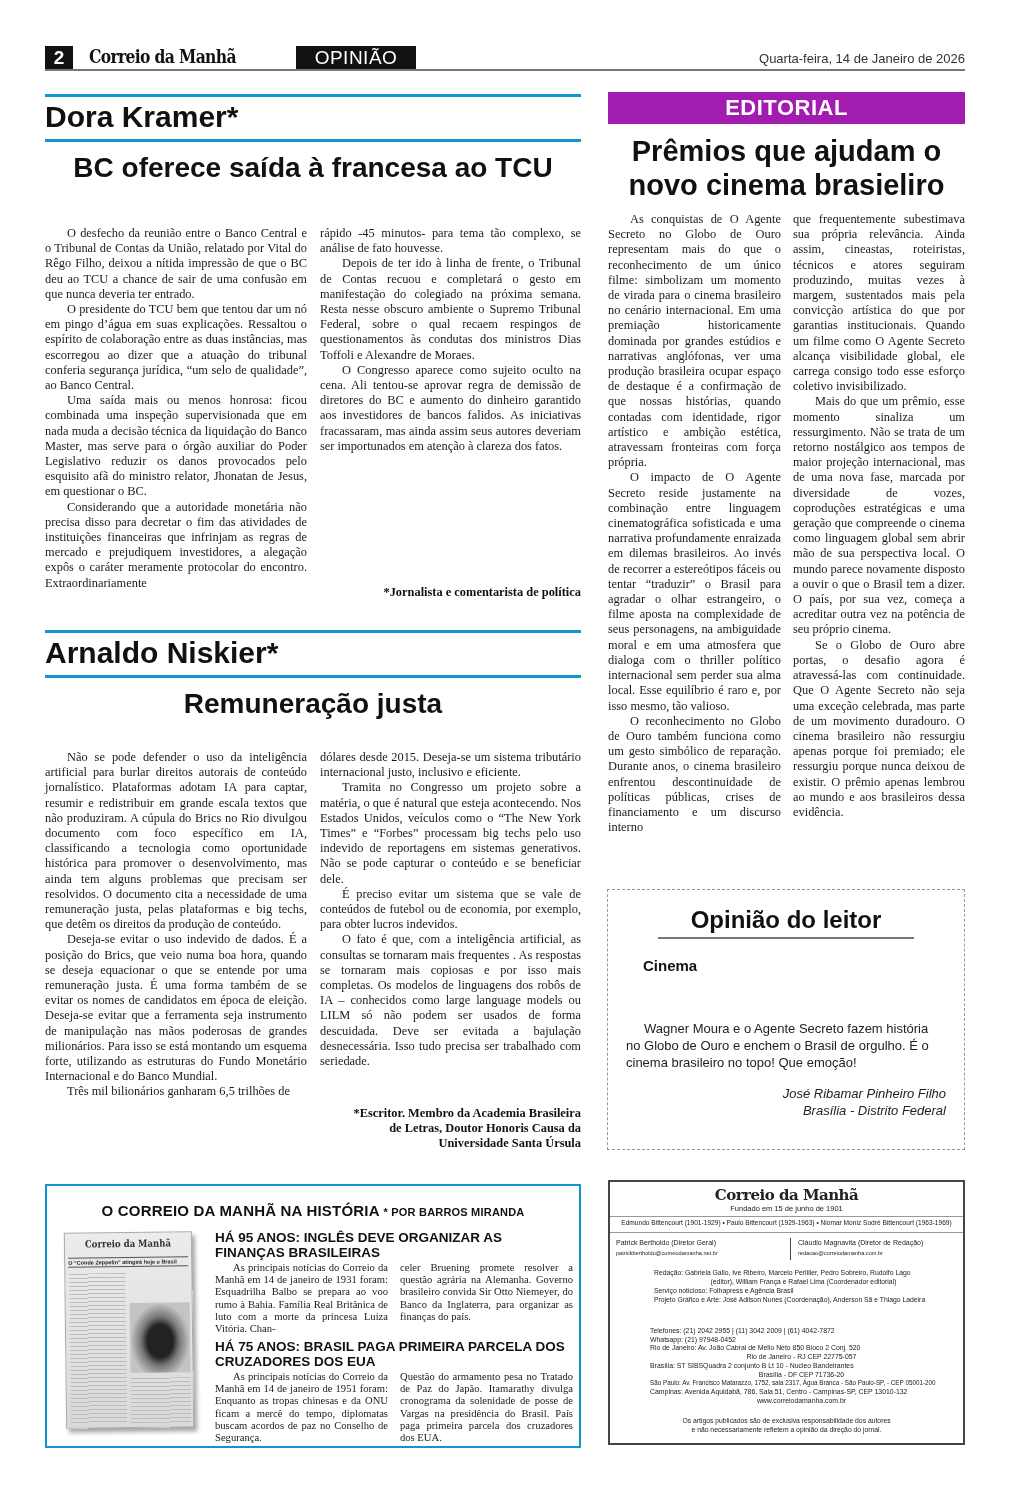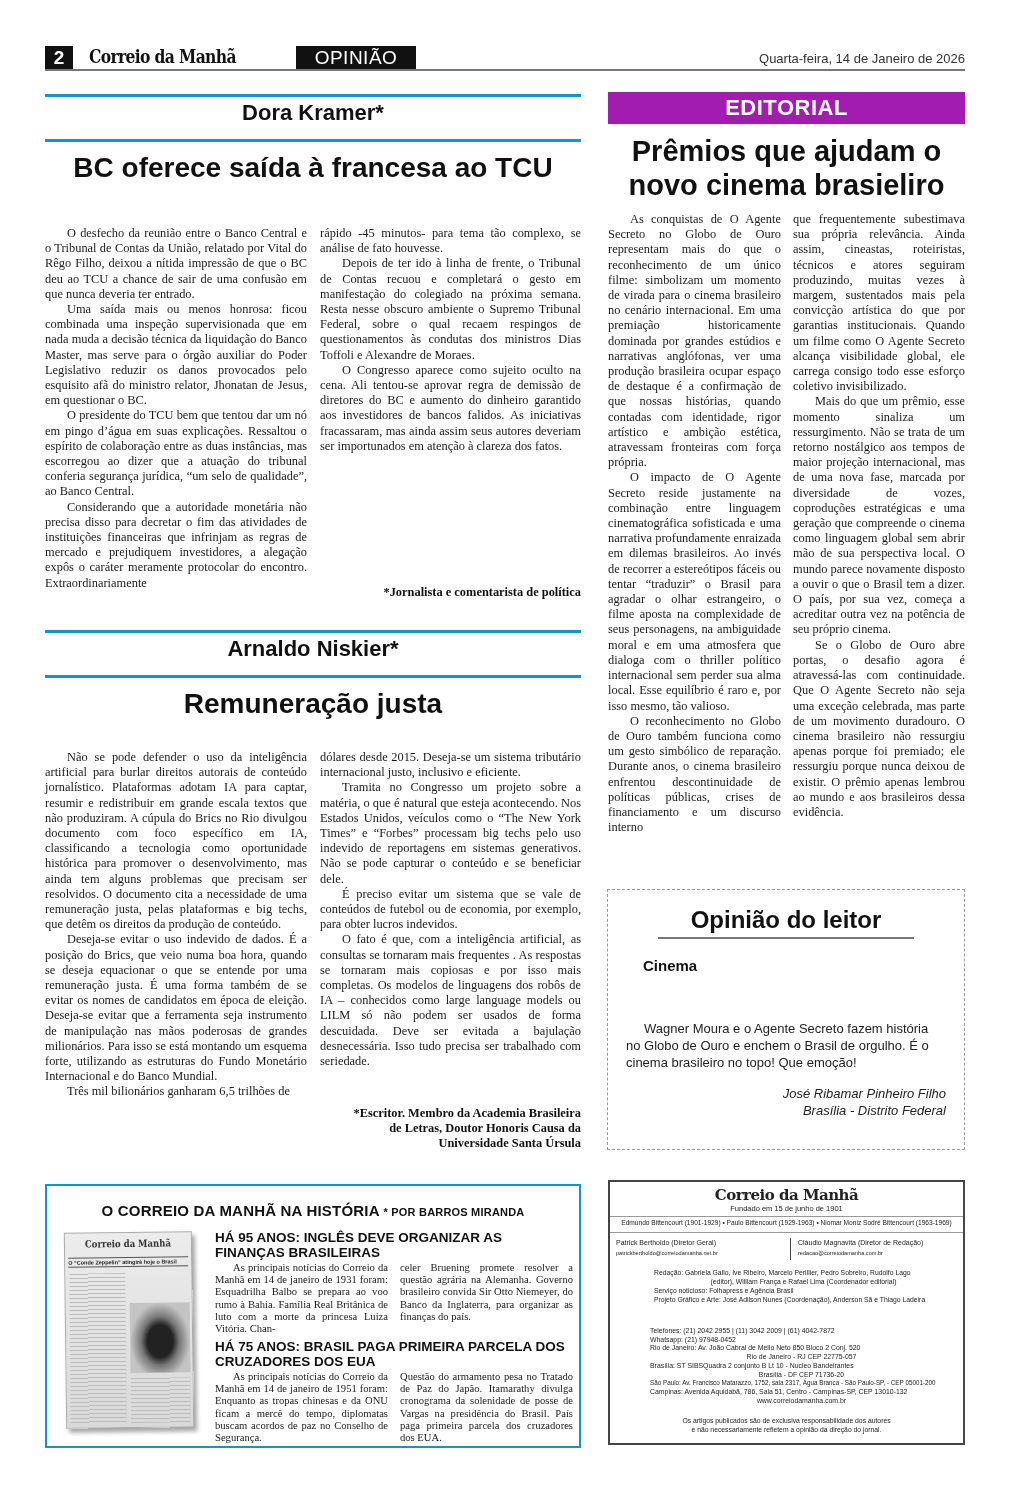--- a/index.html
+++ b/index.html
@@ -8,21 +8,21 @@
 
   
   .masthead { position: absolute; left: 45px; top: 46px; width: 920px; height: 25px; border-bottom: 2px solid #777; }
   .page-num { position: absolute; left: 0; top: 0; width: 28px; height: 23px; background: #111; color: #fff; font-family: "Liberation Sans", sans-serif; font-size: 19px; font-weight: bold; text-align: center; line-height: 23px; }
   .paper-name { position: absolute; left: 44px; top: -1px; font-family: "DejaVu Serif", serif; font-size: 19px; font-weight: bold; letter-spacing: -0.8px; transform: scaleX(0.82); transform-origin: left; }
   .section-tag { position: absolute; left: 251px; top: 0; width: 120px; height: 23px; background: #111; color: #fff; font-family: "Liberation Sans", sans-serif; font-size: 19px; text-align: center; line-height: 23px; letter-spacing: 0.5px; }
   .issue-date { position: absolute; right: 0; top: 5px; font-family: "Liberation Sans", sans-serif; font-size: 13px; color: #333; }
 
   
   .blue-rule { position: absolute; height: 3px; background: #1493d1; }
-  .author-name { position: absolute; text-align: center; font-family: "Liberation Sans", sans-serif; font-weight: bold; font-size: 22px; color: #111; }
+  .author-name { position: absolute; text-align: left; font-family: "Liberation Sans", sans-serif; font-weight: bold; font-size: 30px; color: #111; }
   .article-title { position: absolute; text-align: center; font-family: "Liberation Sans", sans-serif; font-size: 28px; color: #111; }
 
   .body-cols { position: absolute; font-family: "Liberation Serif", serif; font-size: 12.4px; line-height: 15.2px; text-align: justify; hyphens: auto; color: #1a1a1a; }
   .body-cols .col { position: absolute; top: 0; }
   .body-cols p { text-indent: 22px; }
   .signature { position: absolute; text-align: right; font-family: "Liberation Serif", serif; font-weight: bold; font-size: 12.4px; line-height: 15px; }
 
   
   .editorial-banner { position: absolute; left: 608px; top: 92px; width: 357px; height: 32px; background: #a21caf; color: #fff; font-family: "Liberation Sans", sans-serif; font-weight: bold; font-size: 22px; text-align: center; line-height: 32px; letter-spacing: 0.5px; }
   .editorial-title { position: absolute; left: 608px; top: 134px; width: 357px; text-align: center; font-family: "Liberation Sans", sans-serif; font-size: 29px; line-height: 34px; color: #111; }
@@ -78,22 +78,22 @@
 
 <section>
   <div class="blue-rule" style="left:45px; top:94px; width:536px;"></div>
   <h2 class="author-name" style="left:45px; top:100px; width:536px;">Dora Kramer*</h2>
   <div class="blue-rule" style="left:45px; top:139px; width:536px;"></div>
   <h1 class="article-title" style="left:45px; top:152px; width:536px;">BC oferece saída à francesa ao TCU</h1>
 
   <div class="body-cols" style="left:45px; top:205px; width:536px; height:380px;margin-top:21px;">
     <div class="col" style="left:0; width:262px;">
       <p>O desfecho da reunião entre o Banco Central e o Tribunal de Contas da União, relatado por Vital do Rêgo Filho, deixou a nítida impressão de que o BC deu ao TCU a chance de sair de uma confusão em que nunca deveria ter entrado.</p>
+      <p>O presidente do TCU bem que tentou dar um nó em pingo d’água em suas explicações. Ressaltou o espírito de colaboração entre as duas instâncias, mas escorregou ao dizer que a atuação do tribunal conferia segurança jurídica, “um selo de qualidade”, ao Banco Central.</p>
       <p>Uma saída mais ou menos honrosa: ficou combinada uma inspeção supervisionada que em nada muda a decisão técnica da liquidação do Banco Master, mas serve para o órgão auxiliar do Poder Legislativo reduzir os danos provocados pelo esquisito afã do ministro relator, Jhonatan de Jesus, em questionar o BC.</p>
-      <p>O presidente do TCU bem que tentou dar um nó em pingo d’água em suas explicações. Ressaltou o espírito de colaboração entre as duas instâncias, mas escorregou ao dizer que a atuação do tribunal conferia segurança jurídica, “um selo de qualidade”, ao Banco Central.</p>
       <p>Considerando que a autoridade monetária não precisa disso para decretar o fim das atividades de instituições financeiras que infrinjam as regras de mercado e prejudiquem investidores, a alegação expôs o caráter meramente protocolar do encontro. Extraordinariamente</p>
     </div>
     <div class="col" style="left:275px; width:261px;">
       <p style="text-indent:0">rápido -45 minutos- para tema tão complexo, se análise de fato houvesse.</p>
       <p>Depois de ter ido à linha de frente, o Tribunal de Contas recuou e completará o gesto em manifestação do colegiado na próxima semana. Resta nesse obscuro ambiente o Supremo Tribunal Federal, sobre o qual recaem respingos de questionamentos às condutas dos ministros Dias Toffoli e Alexandre de Moraes.</p>
       <p>O Congresso aparece como sujeito oculto na cena. Ali tentou-se aprovar regra de demissão de diretores do BC e aumento do dinheiro garantido aos investidores de bancos falidos. As iniciativas fracassaram, mas ainda assim seus autores deveriam ser importunados em atenção à clareza dos fatos.</p>
     </div>
   </div>
   <div class="signature" style="left:320px; top:585px; width:261px;">*Jornalista e comentarista de política</div>
 </section>

